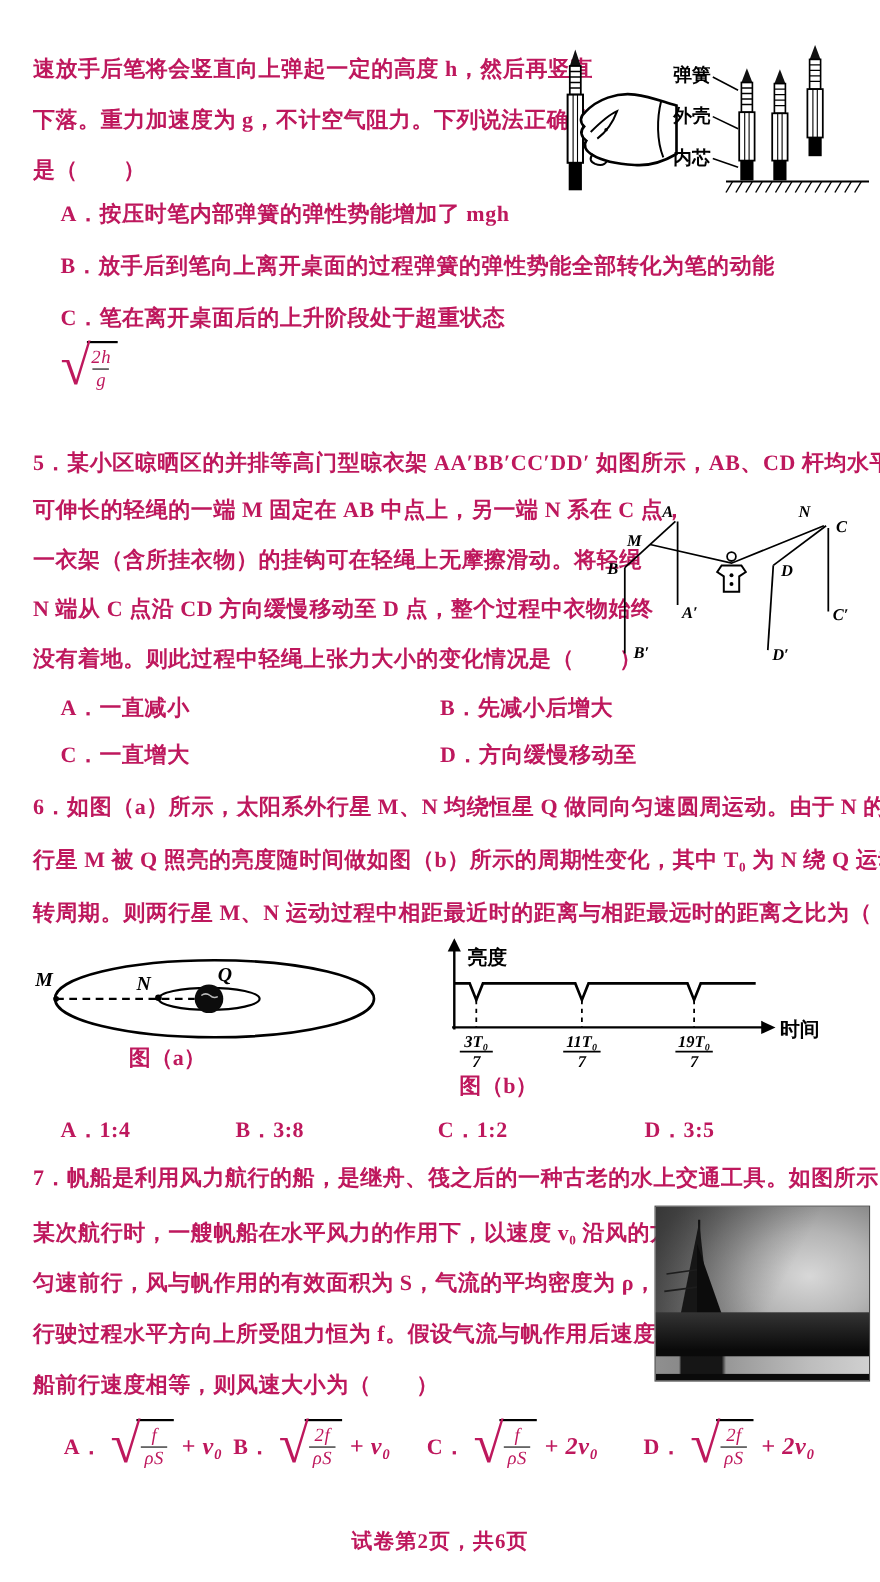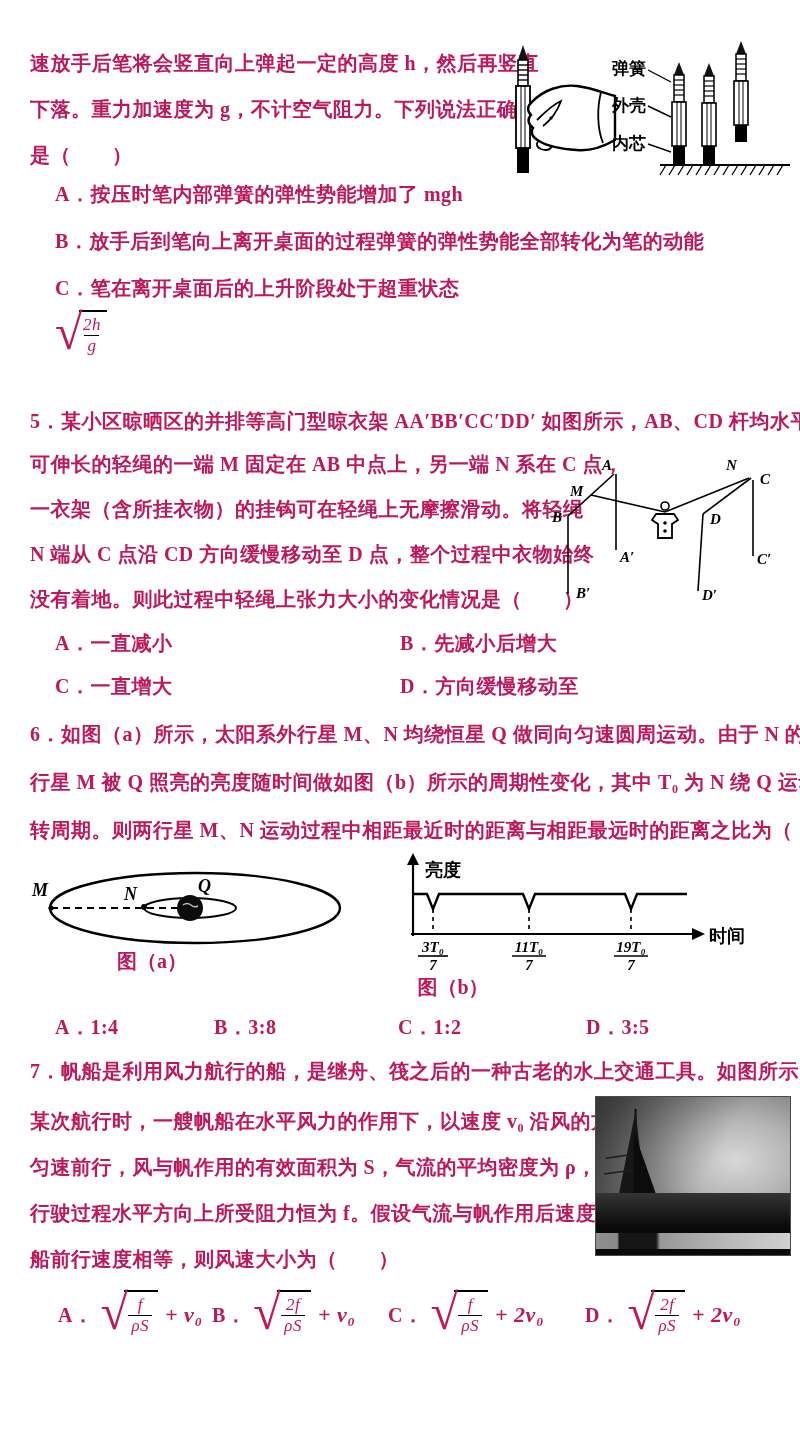--- a/index.html
+++ b/index.html
@@ -315,14 +315,15 @@
       <span class="rand">
           <span class="frac">
         <span class="num">2f</span>
         <span class="den">ρS</span>
       </span>
         </span>
     </span>
     <span class="suffix">+ 2v₀</span>
   </div>
 
+  <div class="footer" style="top:1388px;">试卷第2页，共6页</div>
 
 </div>
 
 </body></html>

